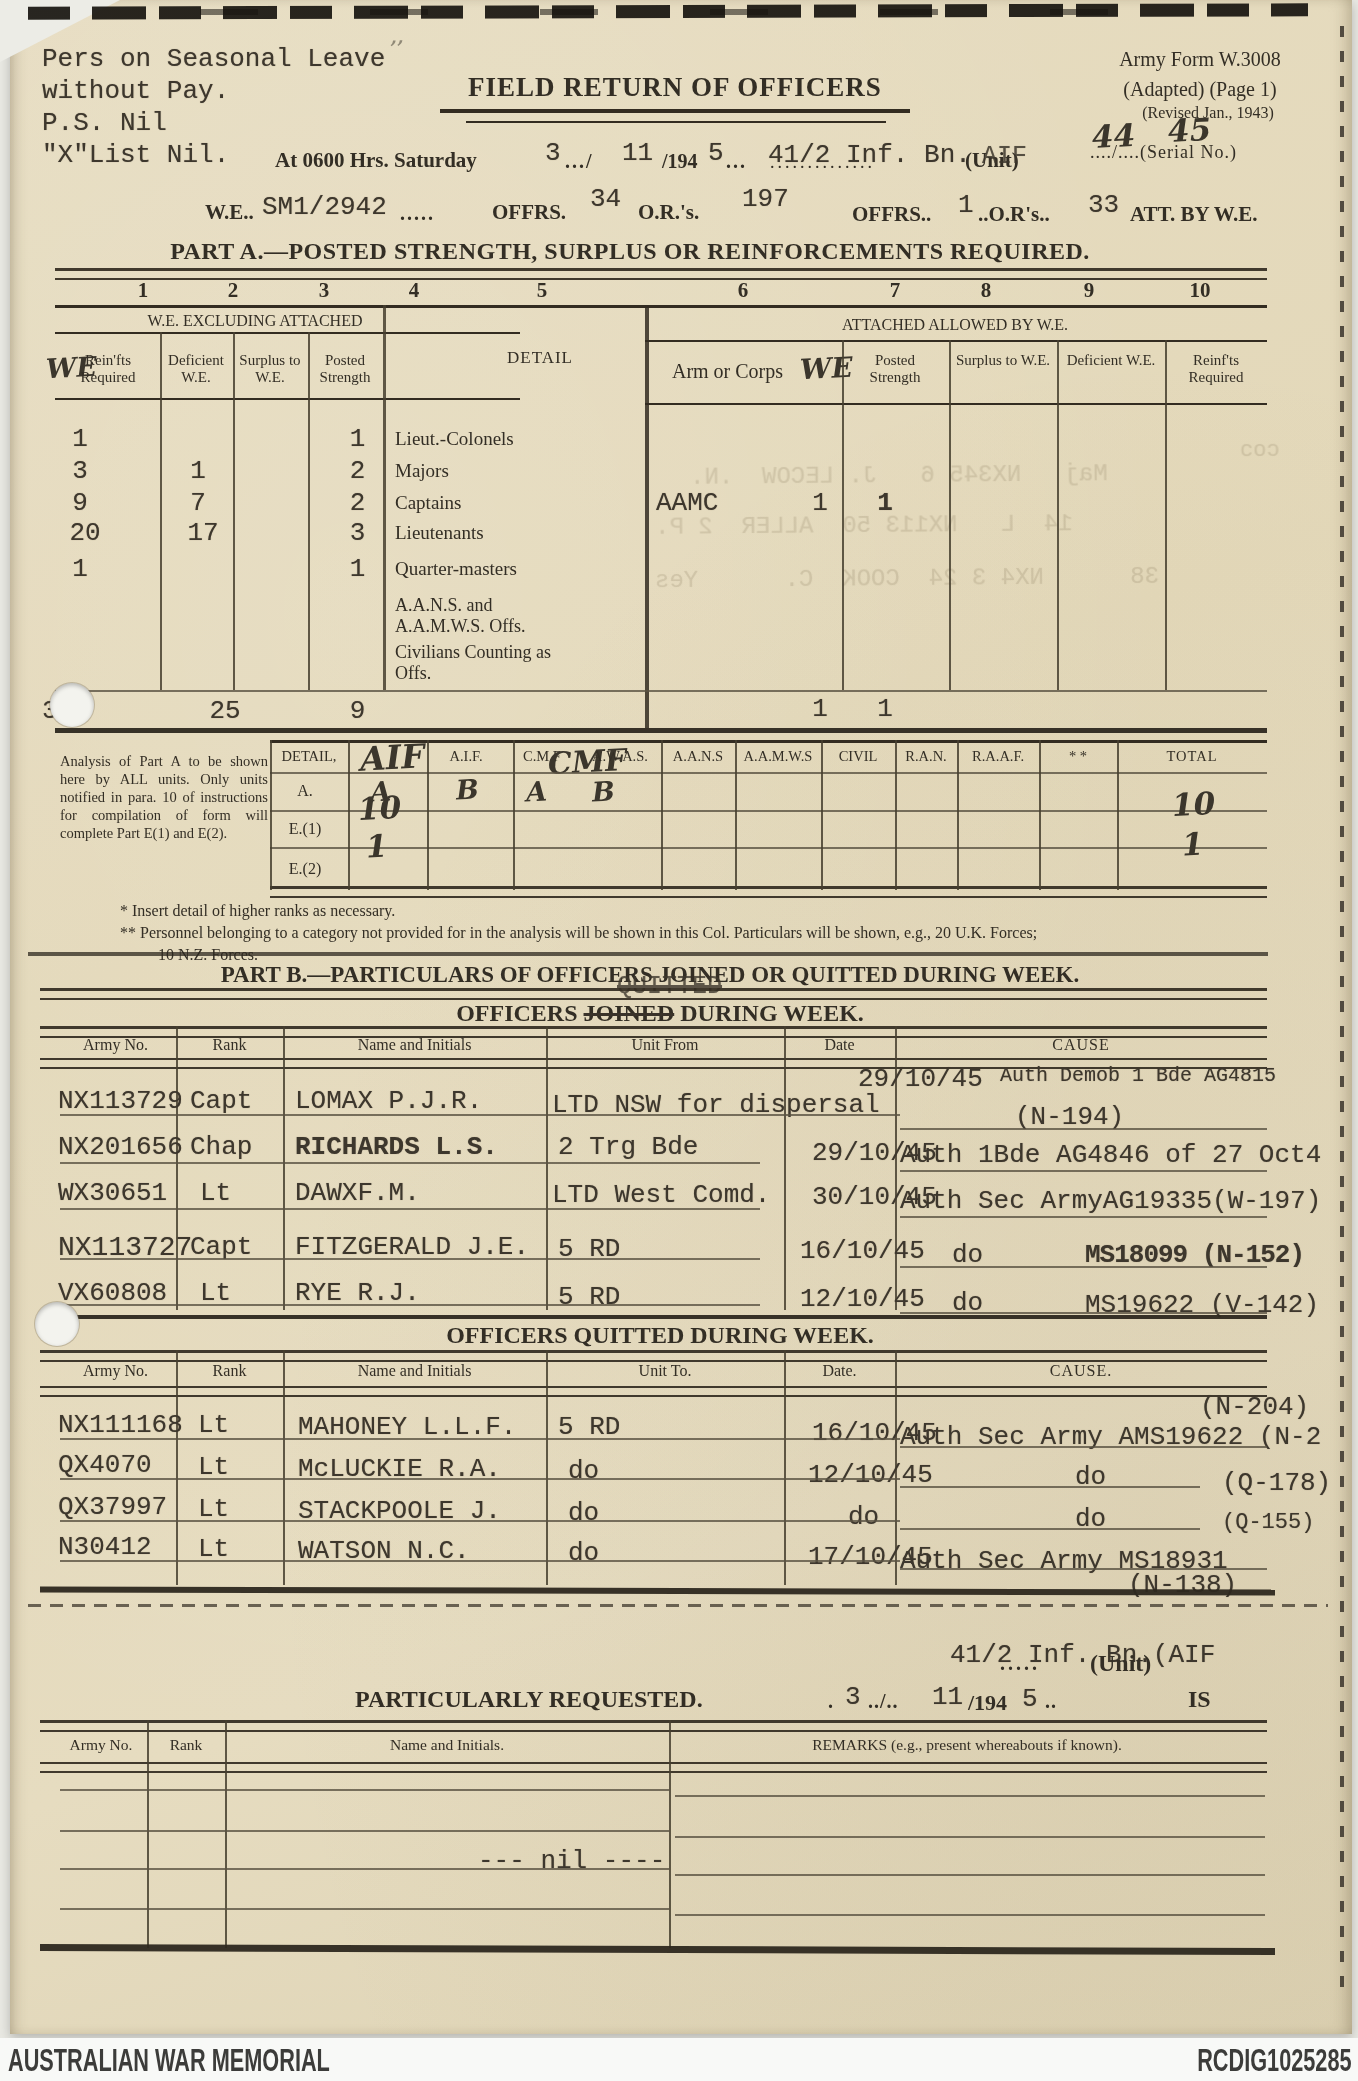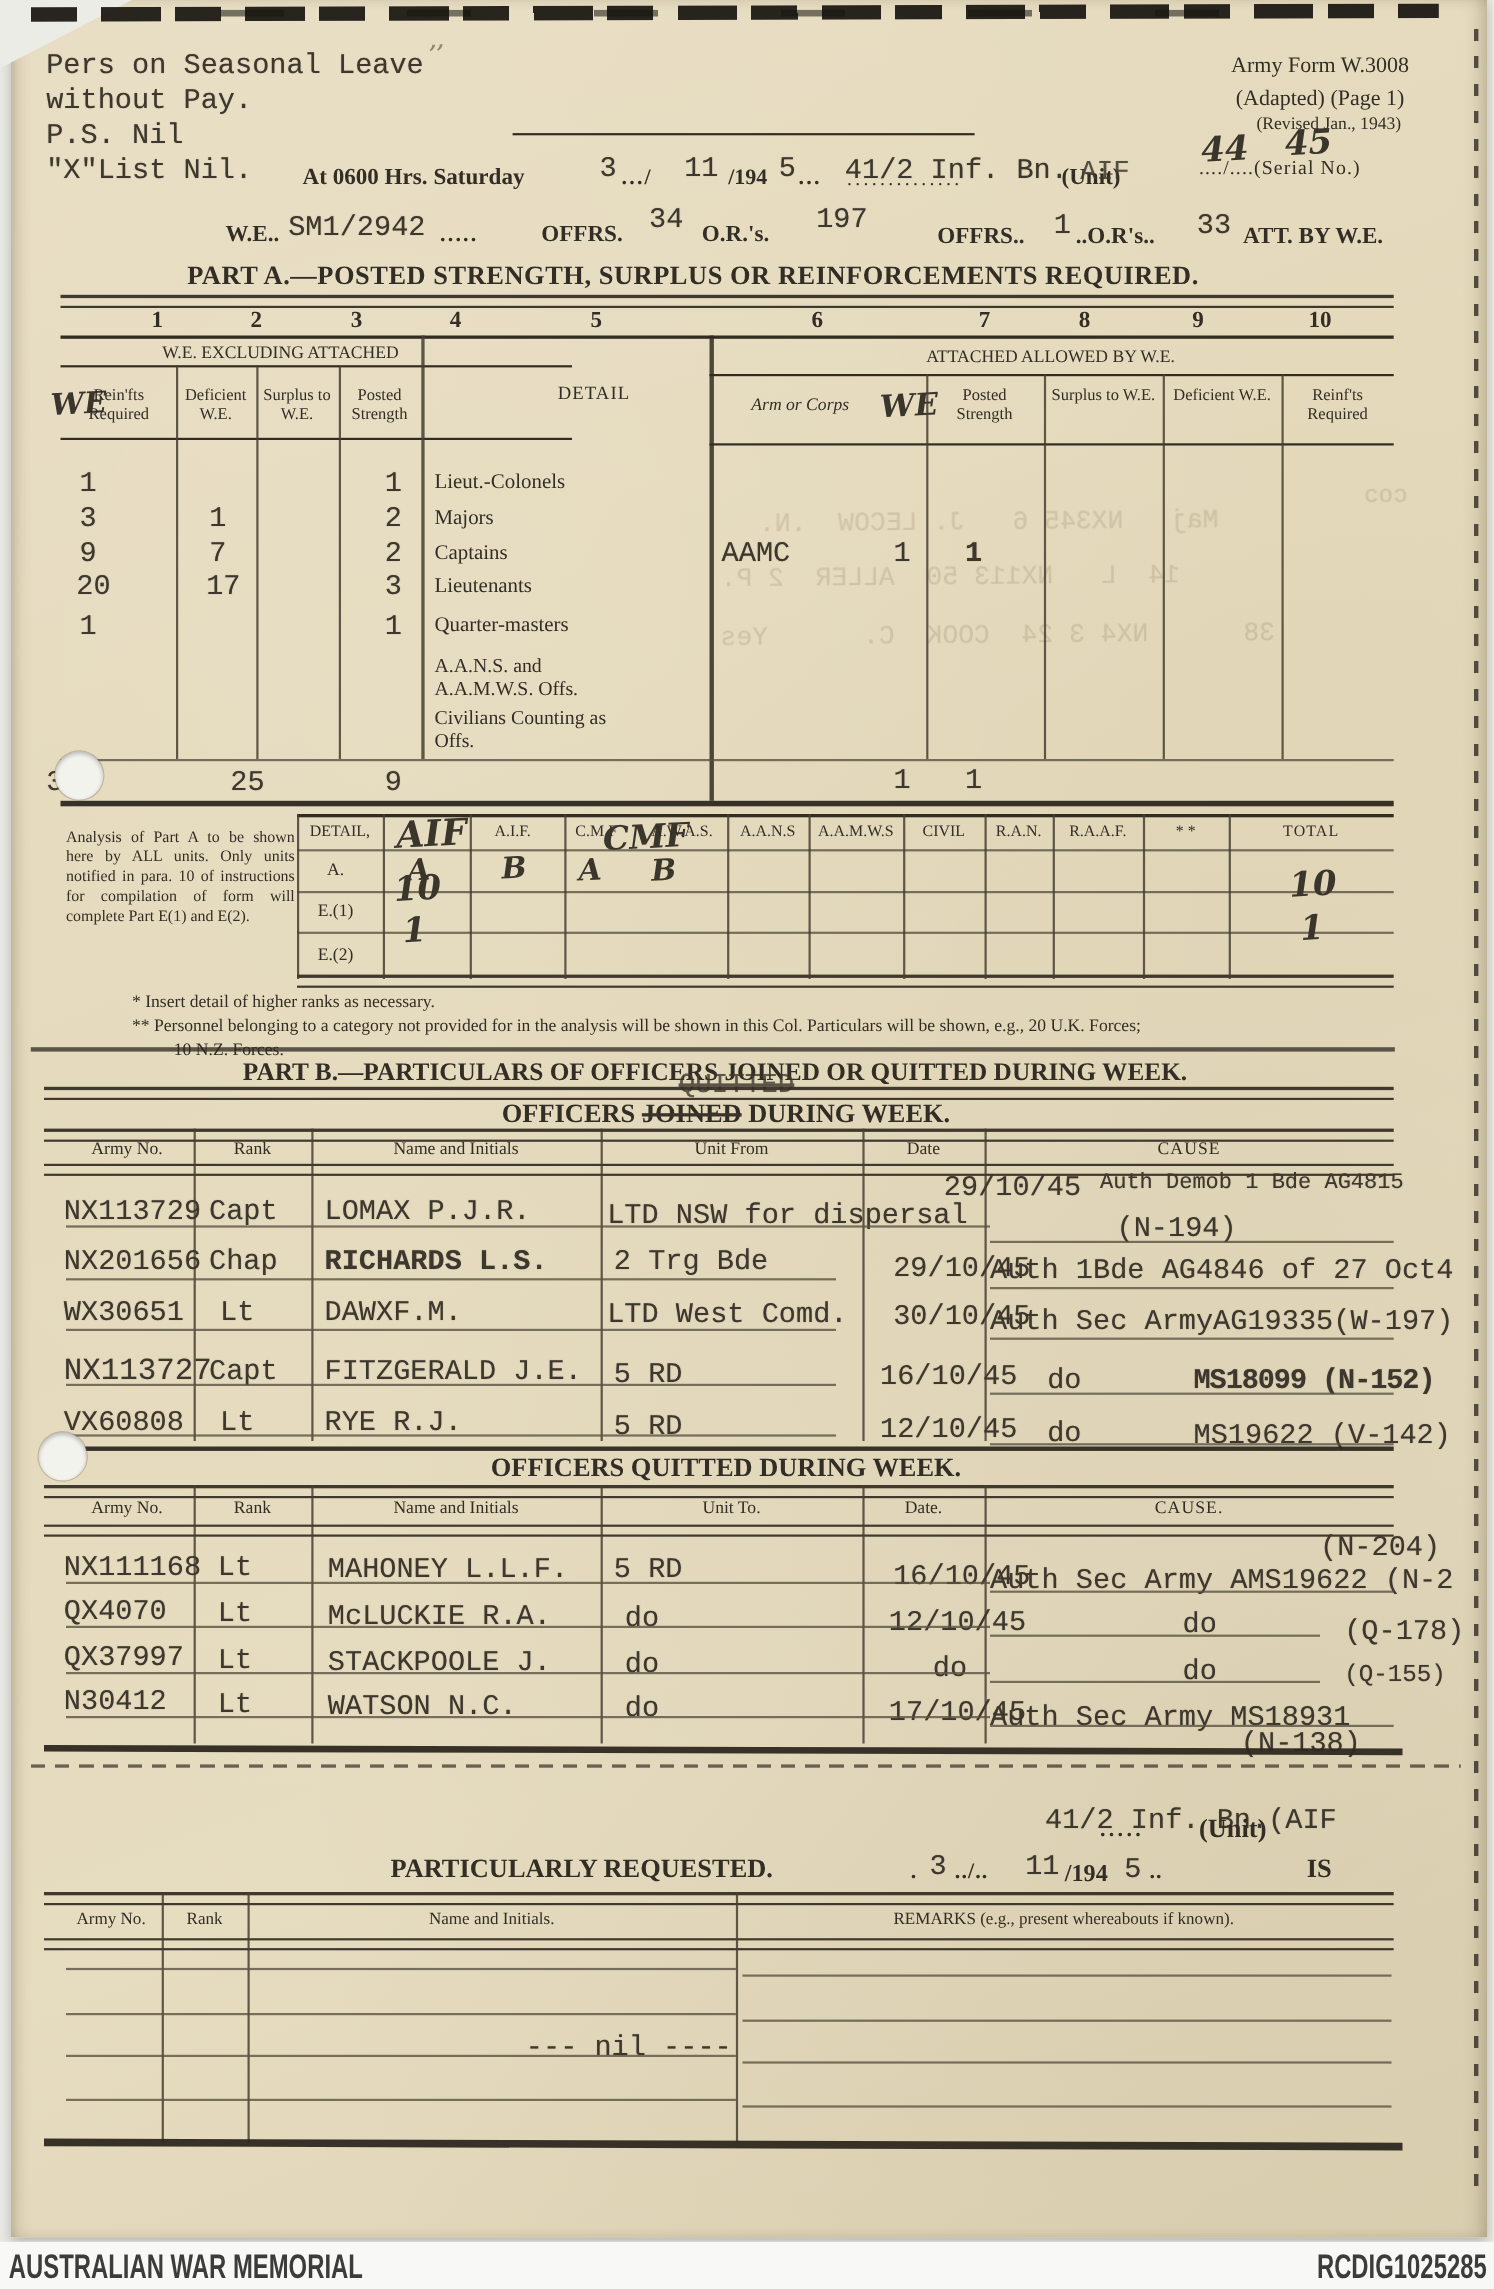--- a/index.html
+++ b/index.html
@@ -59,20 +59,21 @@
   <div class="abs mono mirror" style="left:690px;top:462px;font-size:24px;">Maj   NX345 6   J. LECOW  .N.</div>
   <div class="abs mono mirror" style="left:655px;top:512px;font-size:24px;">14  L   NX113 50  ALLER  2 P.</div>
   <div class="abs mono mirror" style="left:655px;top:565px;font-size:24px;">38      NX4 3 24  COOK  C.      Yes</div>
 
   <div class="abs mono" style="left:42px;top:44px;font-size:26px;">Pers on Seasonal Leave</div>
   <div class="abs hw" style="left:390px;top:36px;font-size:20px;opacity:.5;">’’</div>
   <div class="abs mono" style="left:42px;top:76px;font-size:26px;text-align:center;">without Pay.</div>
   <div class="abs mono" style="left:42px;top:108px;font-size:26px;">P.S. Nil</div>
   <div class="abs mono" style="left:42px;top:140px;font-size:26px;">"X"List Nil.</div>
 
+  <div class="abs ser bold c" style="left:440px;top:72px;width:470px;font-size:27px;letter-spacing:1px;border-bottom:4px solid #332c21;padding-bottom:6px;">FIELD RETURN OF OFFICERS</div>
   <div class="rule" style="left:466px;top:121px;width:420px;height:2px;"></div>
 
   <div class="abs ser c" style="left:1060px;top:48px;width:280px;font-size:20px;">Army Form W.3008</div>
   <div class="abs ser c" style="left:1060px;top:78px;width:280px;font-size:20px;">(Adapted)  (Page 1)</div>
   <div class="abs ser c" style="left:1078px;top:104px;width:260px;font-size:16px;">(Revised Jan., 1943)</div>
   <div class="abs hw" style="left:1092px;top:118px;font-size:31px;">44</div>
   <div class="abs hw" style="left:1168px;top:112px;font-size:31px;">45</div>
   <div class="abs ser" style="left:1090px;top:142px;font-size:18px;letter-spacing:1px;">..../....(Serial No.)</div>
 
   <div class="abs ser bold" style="left:275px;top:148px;font-size:21px;">At 0600 Hrs. Saturday</div>
@@ -119,21 +120,21 @@
   <div class="abs hw" style="left:46px;top:352px;font-size:27px;">WE</div>
   <div class="rule" style="left:55px;top:332px;width:465px;height:2px;"></div>
   <div class="abs ser c" style="left:680px;top:316px;width:550px;font-size:16px;">ATTACHED  ALLOWED  BY  W.E.</div>
   <div class="rule" style="left:645px;top:340px;width:622px;height:2px;"></div>
 
   <div class="abs ser c" style="left:62px;top:352px;width:92px;font-size:15px;line-height:17px;">Rein'fts Required</div>
   <div class="abs ser c" style="left:162px;top:352px;width:68px;font-size:15px;line-height:17px;">Deficient W.E.</div>
   <div class="abs ser c" style="left:236px;top:352px;width:68px;font-size:15px;line-height:17px;">Surplus  to W.E.</div>
   <div class="abs ser c" style="left:311px;top:352px;width:68px;font-size:15px;line-height:17px;">Posted Strength</div>
   <div class="abs ser c" style="left:455px;top:348px;width:170px;font-size:17px;letter-spacing:1px;">DETAIL</div>
-  <div class="abs ser c" style="left:650px;top:360px;width:155px;font-size:16px;font-style:italic;">Arm  or  Corps</div>
+  <div class="abs ser c" style="left:650px;top:360px;width:155px;font-size:20px;">Arm  or  Corps</div>
   <div class="abs hw" style="left:800px;top:352px;font-size:28px;">WE</div>
   <div class="abs ser c" style="left:848px;top:352px;width:94px;font-size:15px;line-height:17px;">Posted Strength</div>
   <div class="abs ser c" style="left:954px;top:352px;width:98px;font-size:15px;line-height:17px;">Surplus  to W.E.</div>
   <div class="abs ser c" style="left:1062px;top:352px;width:98px;font-size:15px;line-height:17px;">Deficient W.E.</div>
   <div class="abs ser c" style="left:1168px;top:352px;width:96px;font-size:15px;line-height:17px;">Reinf'ts Required</div>
   <div class="rule" style="left:55px;top:398px;width:465px;height:2px;"></div>
   <div class="rule" style="left:645px;top:403px;width:622px;height:2px;"></div>
 
   <div class="vline" style="left:160px;top:332px;height:358px;"></div>
   <div class="vline" style="left:233px;top:332px;height:358px;"></div>

